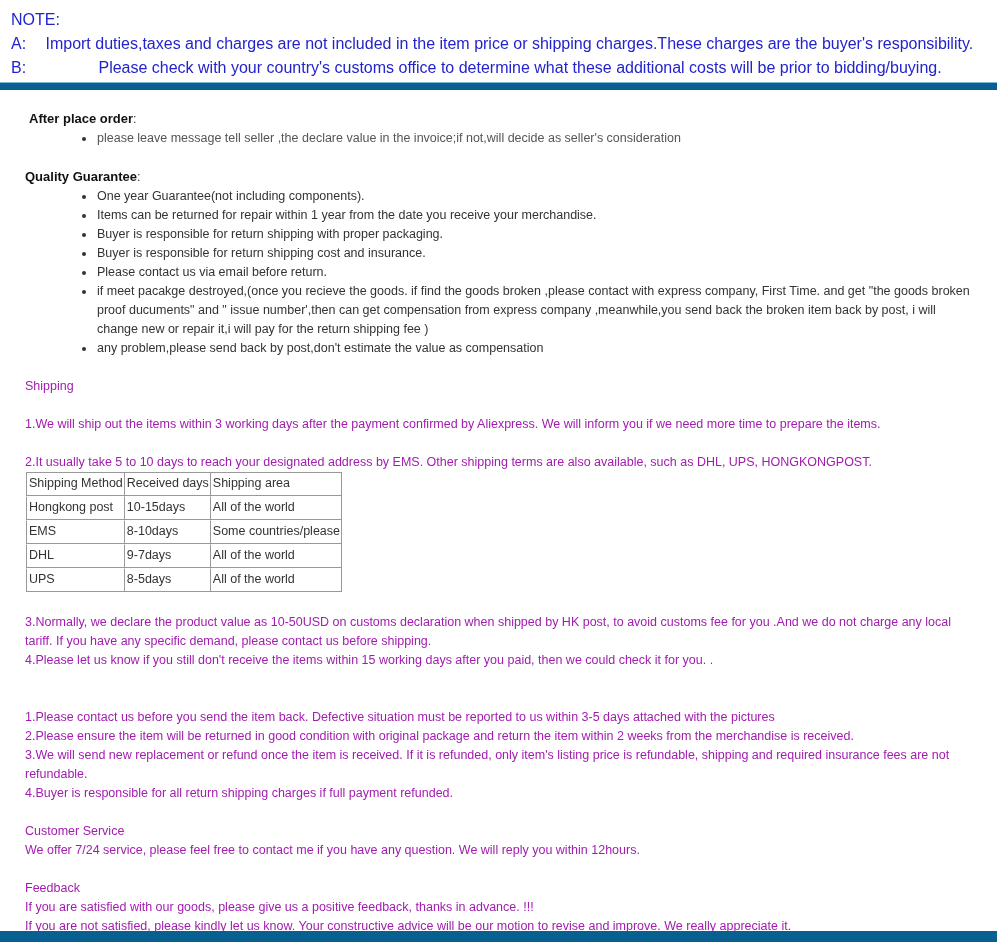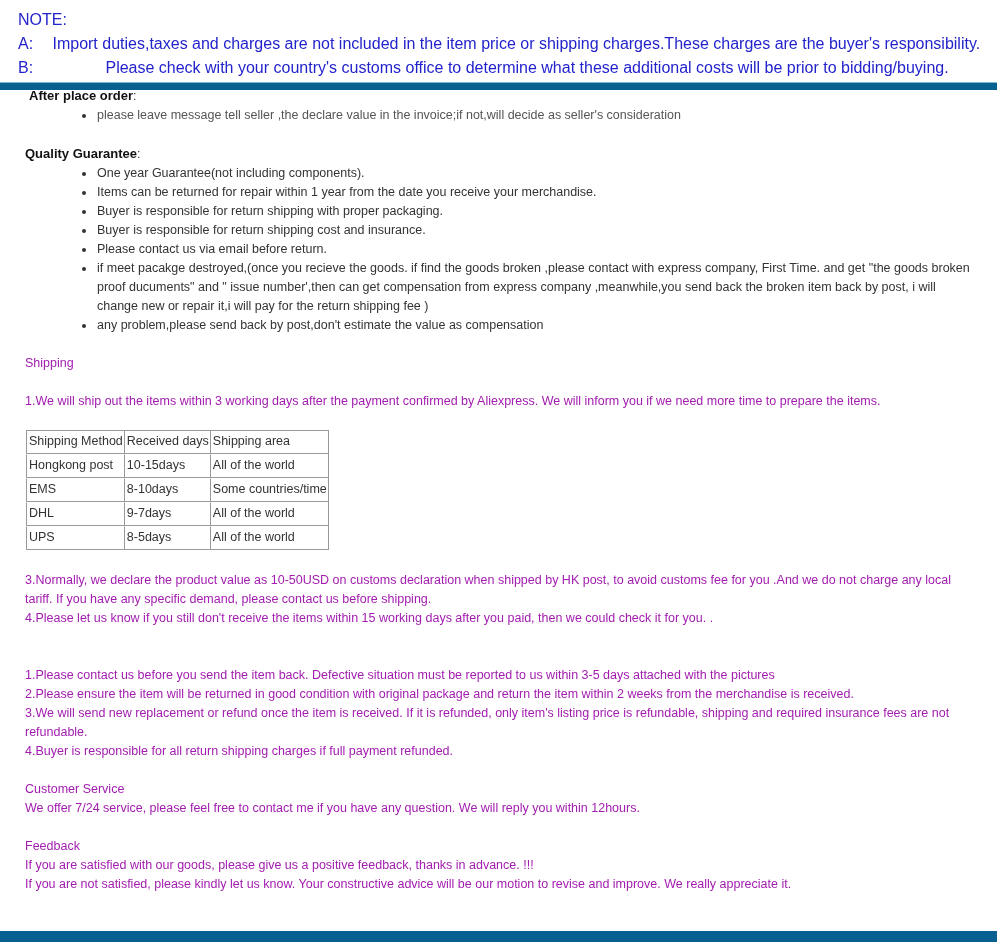--- a/index.html
+++ b/index.html
@@ -1,33 +1,33 @@
 <!DOCTYPE html>
 <html><head>
   <meta charset="utf-8">
   <style>
     html, body { margin: 0; padding: 0; background: #ffffff; }
     body {
       width: 997px; height: 942px; overflow: hidden; position: relative;
       font-family: "Liberation Sans", sans-serif; color: #333333;
     }
     .note {
-      position: absolute; left: 18px; top: 8px; right: 0;
+      position: absolute; left: 11px; top: 8px; right: 0;
       color: #2323cc; font-size: 16px; line-height: 24px;
     }
     .note .row { white-space: nowrap; }
     .note .lbl { display: inline-block; width: 30px; }
     .note .b-txt { padding-left: 5px; margin-left: 48px; }
     .bar {
       position: absolute; left: 0; width: 997px; background: #07608f;
     }
     .bar.top { top: 82px; height: 7px; border-top: 1px solid #7fb6d3; }
     .bar.bottom { top: 931px; height: 11px; }
     .content {
-      position: absolute; left: 25px; top: 86px; width: 950px;
+      position: absolute; left: 25px; top: 109px; width: 950px;
       font-size: 12.5px; line-height: 19px; color: #333333;
     }
     .hdr { color: #111; font-weight: bold; font-size: 13px; }
     .hdr-after { padding-left: 4px; }
     ul { margin: 0; padding: 0 0 0 70px; list-style: none; }
     ul li { position: relative; padding-left: 2px; }
     ul li::before {
       content: ""; position: absolute; left: -13px; top: 8px;
       width: 4px; height: 4px; border-radius: 50%; background: #333;
     }
@@ -80,37 +80,38 @@
     <li>Please contact us via email before return.</li>
     <li>if meet pacakge destroyed,(once you recieve the goods. if find the goods broken ,please contact with express company, First Time. and get "the goods broken proof ducuments" and " issue number',then can get compensation from express company ,meanwhile,you send back the broken item back by post, i will change new or repair it,i will pay for the return shipping fee )</li>
     <li>any problem,please send back by post,don't estimate the value as compensation</li>
   </ul>
   <div class="gap"></div>
 
   <div class="para">Shipping</div>
   <div class="gap"></div>
   <div class="para">1.We will ship out the items within 3 working days after the payment confirmed by Aliexpress. We will inform you if we need more time to prepare the items.</div>
   <div class="gap"></div>
+  <div class="para">2.It usually take 5 to 10 days to reach your designated address by EMS. Other shipping terms are also available, such as DHL, UPS, HONGKONGPOST.</div>
 
   <table class="ship">
     <tbody>
         <tr>
       <td>Shipping Method</td>
       <td>Received days</td>
       <td>Shipping area</td>
     </tr>
     <tr>
       <td>Hongkong post</td>
       <td>10-15days</td>
       <td>All of the world</td>
     </tr>
     <tr>
       <td>EMS</td>
       <td>8-10days</td>
-      <td>Some countries/time</td>
+      <td>Some countries/please</td>
     </tr>
     <tr>
       <td>DHL</td>
       <td>9-7days</td>
       <td>All of the world</td>
     </tr>
     <tr>
       <td>UPS</td>
       <td>8-5days</td>
       <td>All of the world</td>

